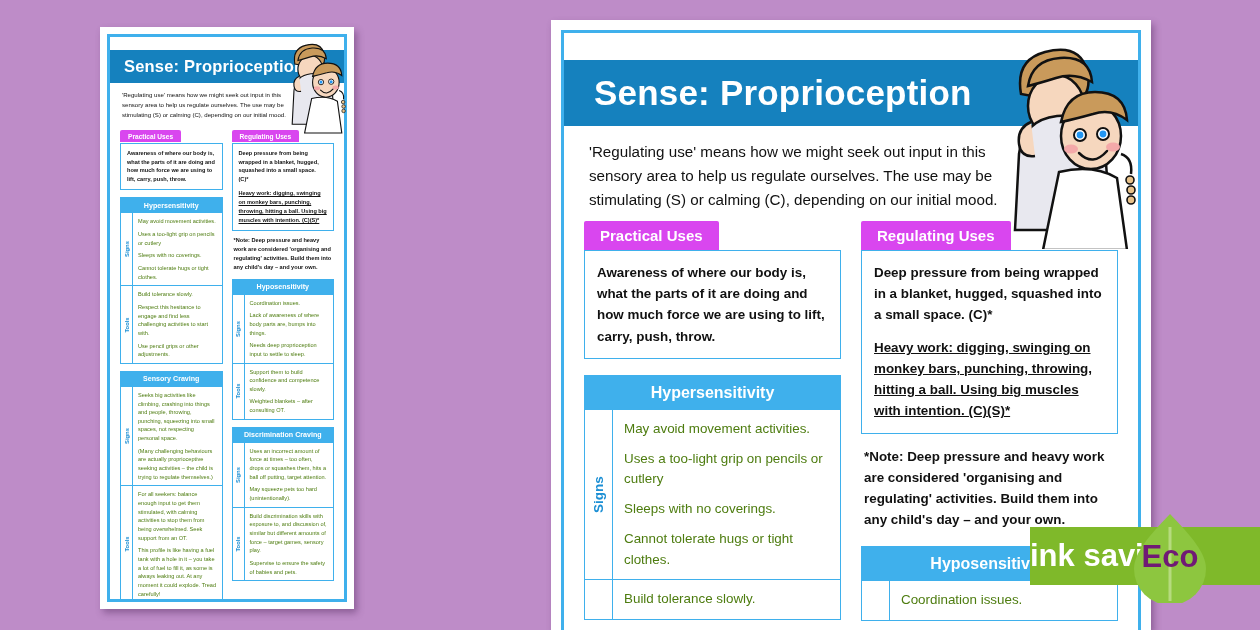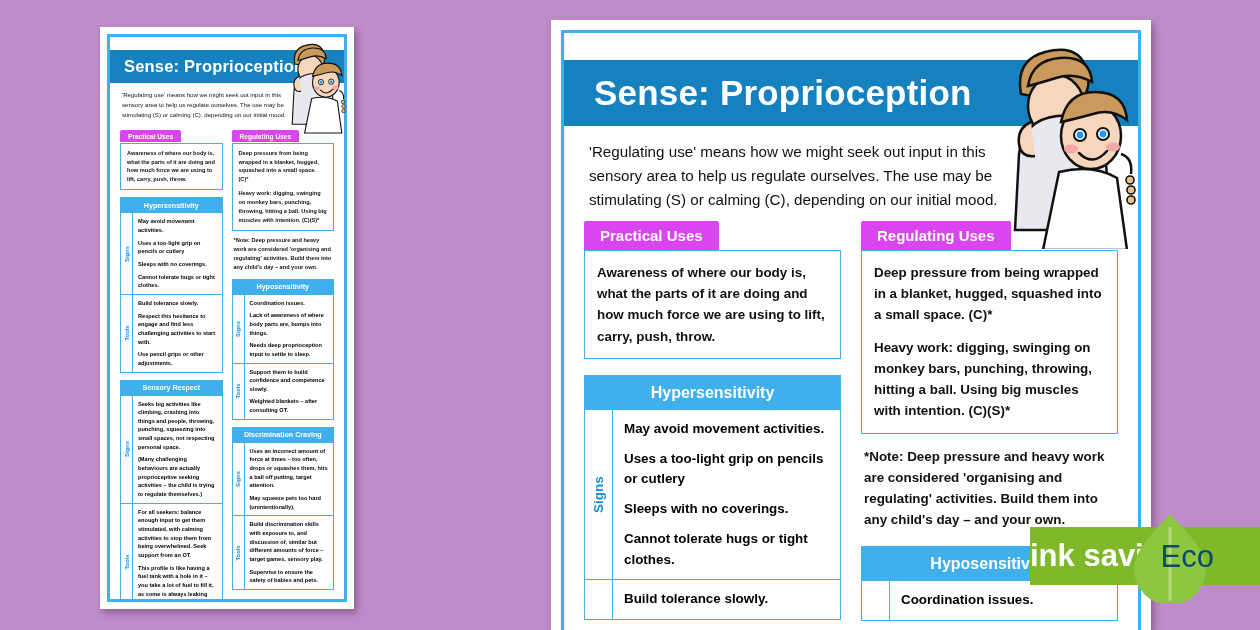--- a/index.html
+++ b/index.html
@@ -64,21 +64,21 @@
   }
   #poster-small .chip { font-size: 6.6px; padding: 2.5px 8px; }
   #poster-big   .chip { font-size: 15px; padding: 6px 16px; }
 
   .uses-box { border: 1px solid #3FB0EC; background: #fff; }
   #poster-small .uses-box { padding: 5px 6px; }
   #poster-big   .uses-box { padding: 11px 12px; }
   .uses-box p { color: #111; font-weight: bold; }
   #poster-small .uses-box p { font-size: 5.6px; line-height: 1.6; }
   #poster-big   .uses-box p { font-size: 13.4px; line-height: 1.58; }
-  .uses-box p + p { margin-top: .85em; }
+  .uses-box p + p { margin-top: .85em; text-decoration: underline; }
 
   .note { color: #111; font-weight: bold; }
   #poster-small .note { font-size: 5.6px; line-height: 1.6; margin: 5px 2px 6px; }
   #poster-big   .note { font-size: 13.4px; line-height: 1.58; margin: 12px 3px 14px; }
 
   
   .section { border: 1px solid #3FB0EC; background: #fff; }
   #poster-small .section { margin-top: 7px; }
   #poster-big   .section { margin-top: 16px; }
 
@@ -100,21 +100,21 @@
   #poster-big   .rowlabel { width: 28px; }
   .rowlabel span {
     transform: rotate(-90deg); white-space: nowrap; display: block;
   }
   #poster-small .rowlabel span { font-size: 5.8px; }
   #poster-big   .rowlabel span { font-size: 13.5px; }
 
   .rowitems { flex: 1 1 auto; min-width: 0; }
   #poster-small .rowitems { padding: 4px 5px; }
   #poster-big   .rowitems { padding: 9px 11px; }
-  .rowitems p { color: #000000; font-weight: bold; }
+  .rowitems p { color: #4d7c0f; font-weight: normal; }
   #poster-small .rowitems p { font-size: 5.6px; line-height: 1.55; }
   #poster-big   .rowitems p { font-size: 13.4px; line-height: 1.55; }
   #poster-small .rowitems p + p { margin-top: 4px; }
   #poster-big   .rowitems p + p { margin-top: 9px; }
 
   
   .kids { position: absolute; pointer-events: none; }
   #poster-small .kids { right: 6px; top: 8px; width: 62px; height: 100px; }
   #poster-big   .kids { right: 10px; top: 14px; width: 140px; height: 215px; }
   .kids svg { width: 100%; height: 100%; display: block; }
@@ -127,21 +127,21 @@
     display: flex; align-items: center; justify-content: flex-end;
     padding-right: 14px; gap: 6px;
   }
   #eco-band .eco-text {
     color: #ffffff; font-size: 31px; font-weight: bold; white-space: nowrap;
   }
   #eco-leafwrap { position: absolute; right: 44px; top: -16px; width: 92px; height: 92px; }
   #eco-leafwrap svg { width: 100%; height: 100%; display: block; }
   #eco-word-eco {
     position: absolute; right: 46px; top: 12px; width: 88px;
-    text-align: right; color: #0c4a6e; font-size: 31px; font-weight: normal;
+    text-align: center; color: #701a75; font-size: 31px; font-weight: bold;
   }
 </style>
 </head>
 <body>
 
 <div id="stage">
 
   <div class="poster" id="poster-small">
     <div class="poster-inner">
 
@@ -178,21 +178,21 @@
                 </div>
               <div class="rowitems">
                 <p>Build tolerance slowly.</p>
                 <p>Respect this hesitance to engage and find less challenging activities to start with.</p>
                 <p>Use pencil grips or other adjustments.</p>
               </div>
             </div>
           </div>
 
           <div class="section">
-            <div class="sec-head">Sensory Respect</div>
+            <div class="sec-head">Sensory Craving</div>
             <div class="sec-row">
               <div class="rowlabel">
                   <span>Signs</span>
                 </div>
               <div class="rowitems">
                 <p>Seeks big activities like climbing, crashing into things and people, throwing, punching, squeezing into small spaces, not respecting personal space.</p>
                 <p>(Many challenging behaviours are actually proprioceptive seeking activities – the child is trying to regulate themselves.)</p>
               </div>
             </div>
             <div class="sec-row">

